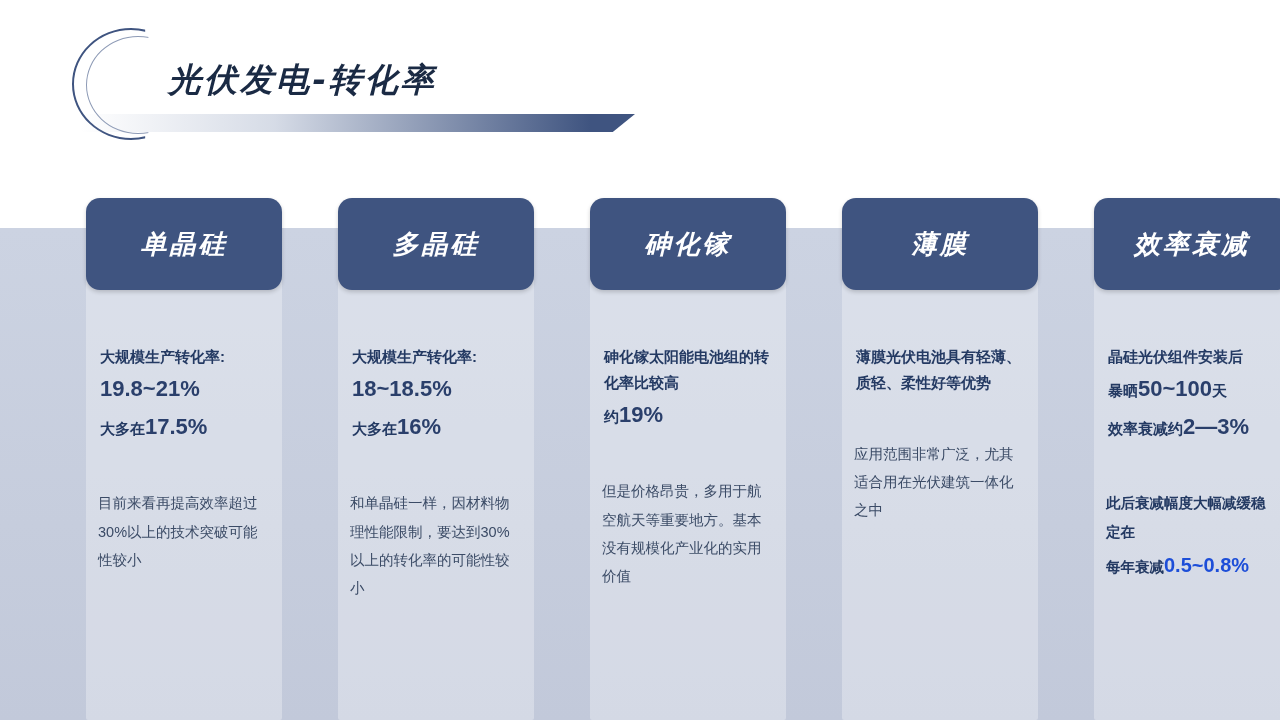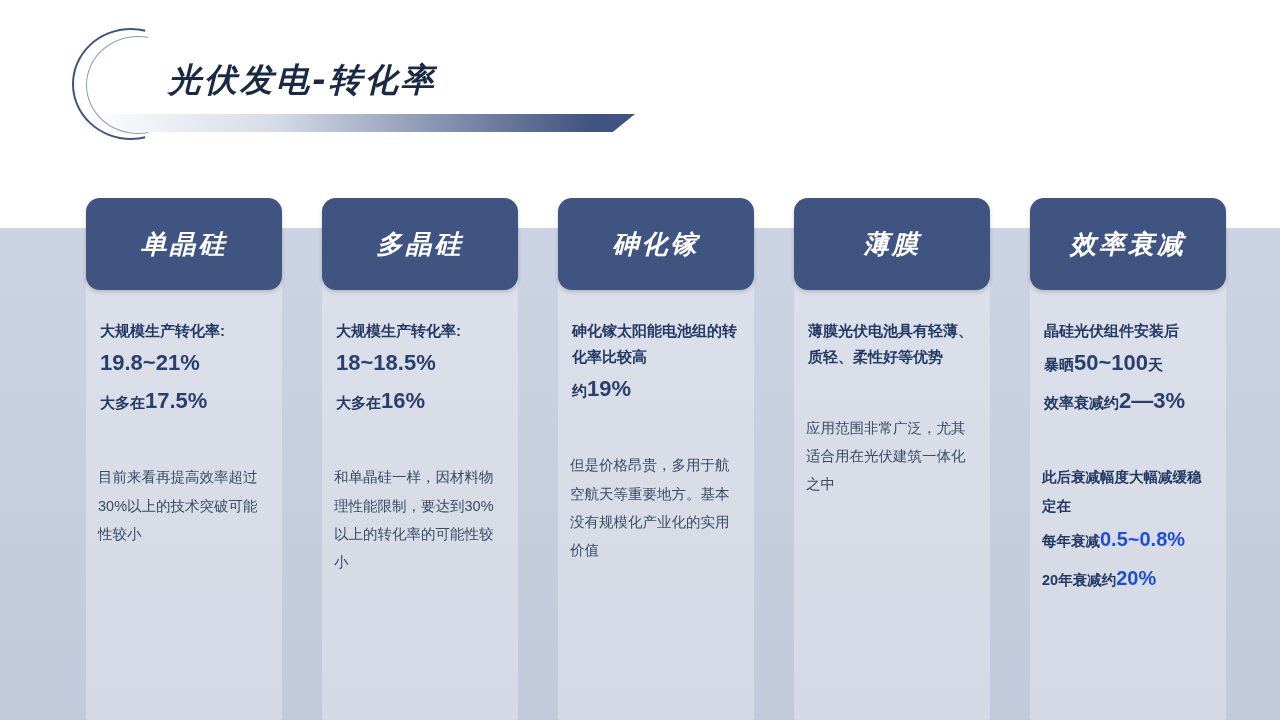--- a/index.html
+++ b/index.html
@@ -59,21 +59,21 @@
     width: 555px; height: 18px;
     background: linear-gradient(90deg, rgba(255,255,255,0) 0%, rgba(180,190,210,0.55) 35%, #3f5480 92%, #3f5480 100%);
     clip-path: polygon(0 0, 100% 0, 96% 100%, 0 100%);
   }
   
   .cols {
     position: absolute;
     left: 86px; top: 198px;
     width: 1112px; height: 522px;
     display: flex;
-    gap: 40px;
+    gap: 56px;
   }
   .col {
     position: relative;
     width: 196px;
     height: 522px;
     background: rgba(255,255,255,0.30);
     border-radius: 2px;
     display: flex;
     flex-direction: column;
     align-items: center;
@@ -90,21 +90,21 @@
   }
   .col-head span {
     font-family: "DejaVu Serif", serif;
     font-style: italic;
     font-weight: bold;
     font-size: 26px;
     letter-spacing: 3px;
     color: #ffffff;
   }
   .block-top {
-    margin-top: 28px;
+    margin-top: 54px;
     width: 168px;
     color: #243a63;
     font-size: 15px;
     font-weight: bold;
     line-height: 1.72;
   }
   .block-top .big {
     font-size: 22px;
     font-weight: bold;
     color: #2a3f6b;
@@ -193,18 +193,17 @@
         <span>效率衰减</span>
       </div>
       <div class="block-top">
         <div>晶硅光伏组件安装后</div>
         <div class="nowrap"><span>暴晒</span><span class="big">50~100</span><span>天</span></div>
         <div class="nowrap"><span>效率衰减约</span><span class="big">2—3%</span></div>
       </div>
       <div class="block-bot bold">
         <div>此后衰减幅度大幅减缓稳定在</div>
         <div class="nowrap"><span>每年衰减</span><span class="big">0.5~0.8%</span></div>
-        <div class="nowrap"><span>20年衰减约</span><span class="big">20%</span></div>
       </div>
     </div>
 
   </div>
 </div>
 
 </body></html>

